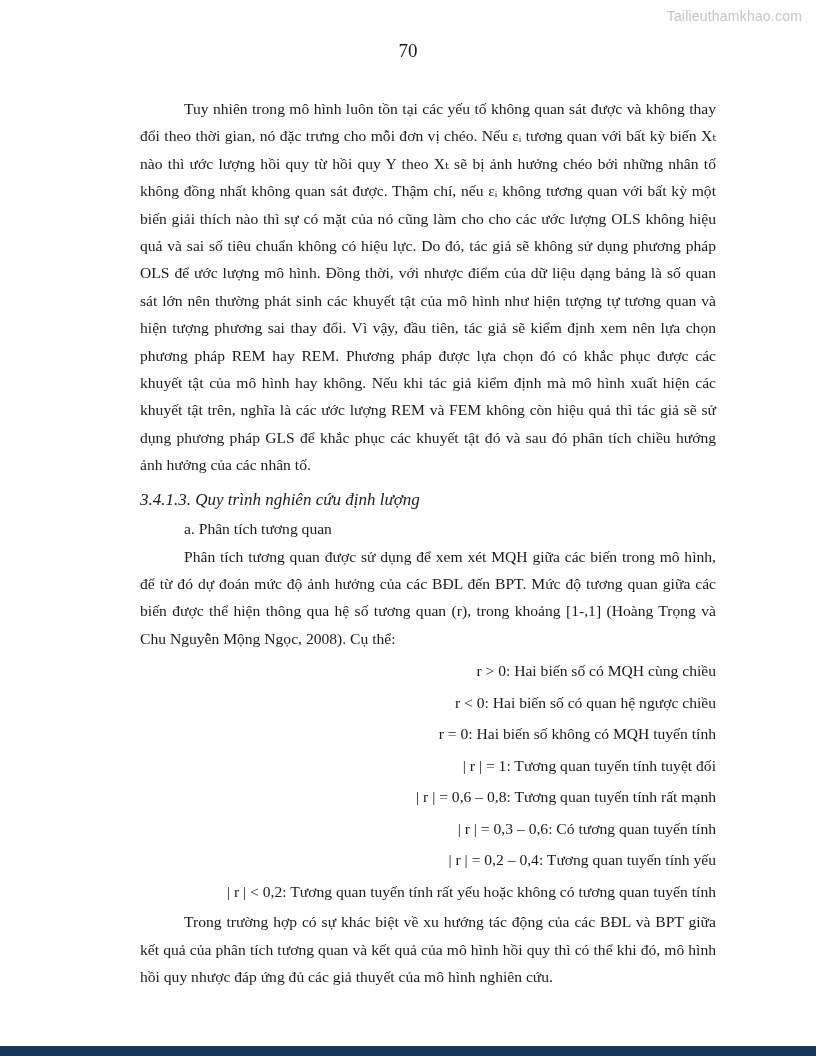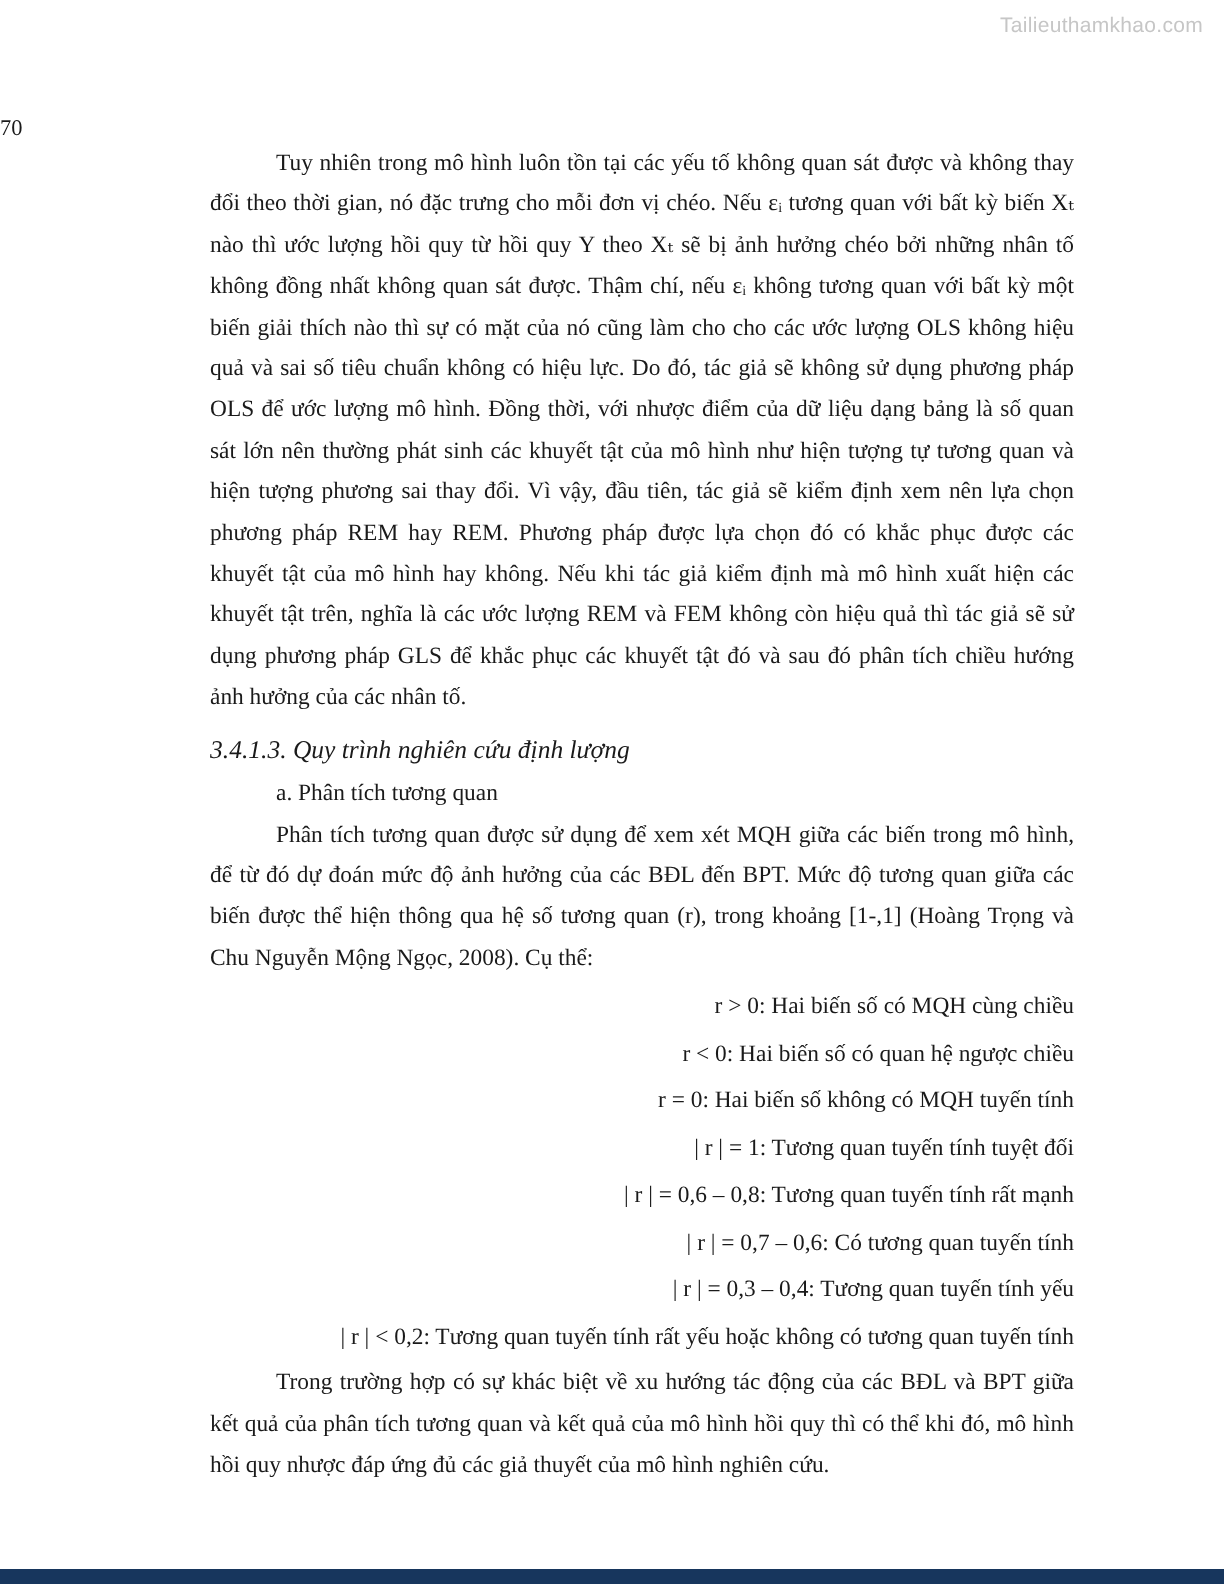--- a/index.html
+++ b/index.html
@@ -23,23 +23,22 @@
     font-family: "Liberation Sans", "DejaVu Sans", sans-serif;
     font-size: 14px;
     color: #c6c6c6;
     letter-spacing: 0.2px;
   }
   .page-number {
     position: absolute;
     top: 40px;
     left: 0;
     right: 0;
-    text-align: left;
-    font-size: 15px;
-    margin-top: 38px;
+    text-align: center;
+    font-size: 19px;
   }
   .body-text {
     position: absolute;
     top: 95px;
     left: 140px;
     width: 576px;
     font-size: 15.6px;
     line-height: 27.4px;
   }
   .para {
@@ -92,22 +91,22 @@
     <p class="subsection">a. Phân tích tương quan</p>
 
     <p class="para">Phân tích tương quan được sử dụng để xem xét MQH giữa các biến trong mô hình, để từ đó dự đoán mức độ ảnh hưởng của các BĐL đến BPT. Mức độ tương quan giữa các biến được thể hiện thông qua hệ số tương quan (r), trong khoảng [1-,1] (Hoàng Trọng và Chu Nguyễn Mộng Ngọc, 2008). Cụ thể:</p>
 
     <div class="corr-list">
       <p class="list-item">r &gt; 0: Hai biến số có MQH cùng chiều</p>
       <p class="list-item">r &lt; 0: Hai biến số có quan hệ ngược chiều</p>
       <p class="list-item">r = 0: Hai biến số không có MQH tuyến tính</p>
       <p class="list-item">| r | = 1: Tương quan tuyến tính tuyệt đối</p>
       <p class="list-item">| r | = 0,6 – 0,8: Tương quan tuyến tính rất mạnh</p>
-      <p class="list-item">| r | = 0,7 – 0,6: Có tương quan tuyến tính</p>
-      <p class="list-item">| r | = 0,3 – 0,4: Tương quan tuyến tính yếu</p>
+      <p class="list-item">| r | = 0,3 – 0,6: Có tương quan tuyến tính</p>
+      <p class="list-item">| r | = 0,2 – 0,4: Tương quan tuyến tính yếu</p>
       <p class="list-item">| r | &lt; 0,2: Tương quan tuyến tính rất yếu hoặc không có tương quan tuyến tính</p>
     </div>
 
     <p class="para">Trong trường hợp có sự khác biệt về xu hướng tác động của các BĐL và BPT giữa kết quả của phân tích tương quan và kết quả của mô hình hồi quy thì có thể khi đó, mô hình hồi quy nhược đáp ứng đủ các giả thuyết của mô hình nghiên cứu.</p>
 
   </div>
 
   <div class="footer-bar"></div>
 
 </div>

